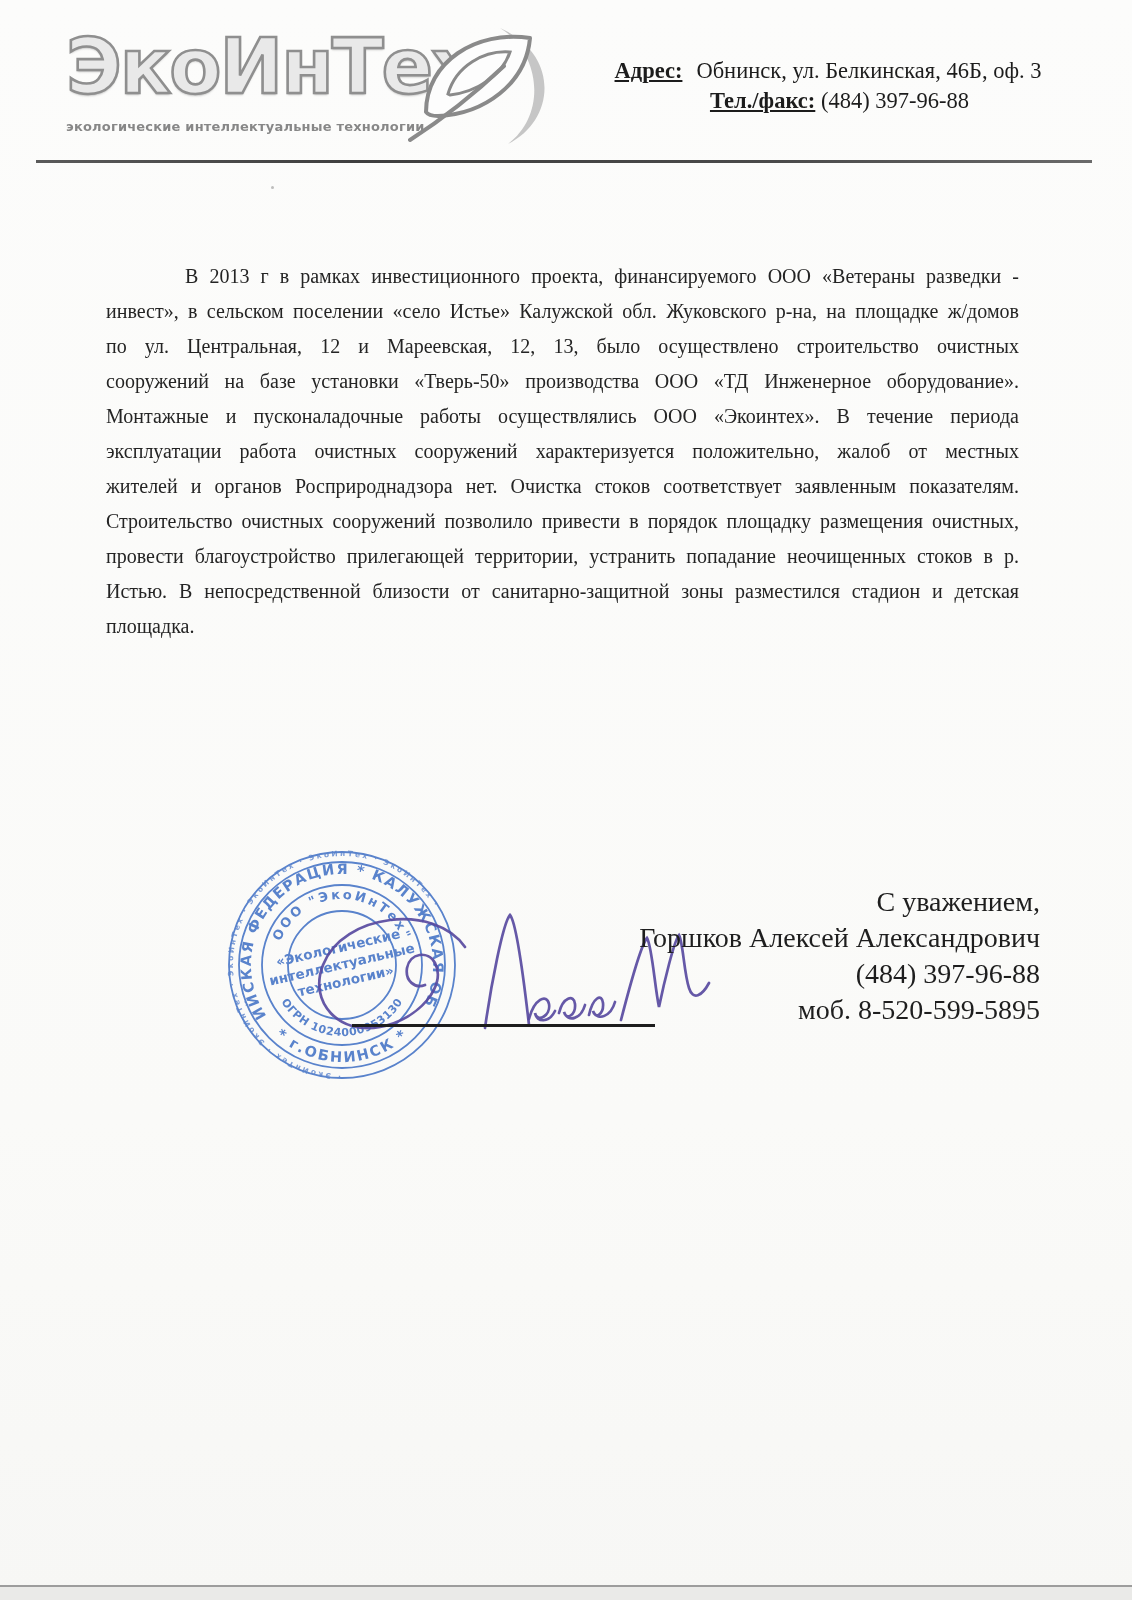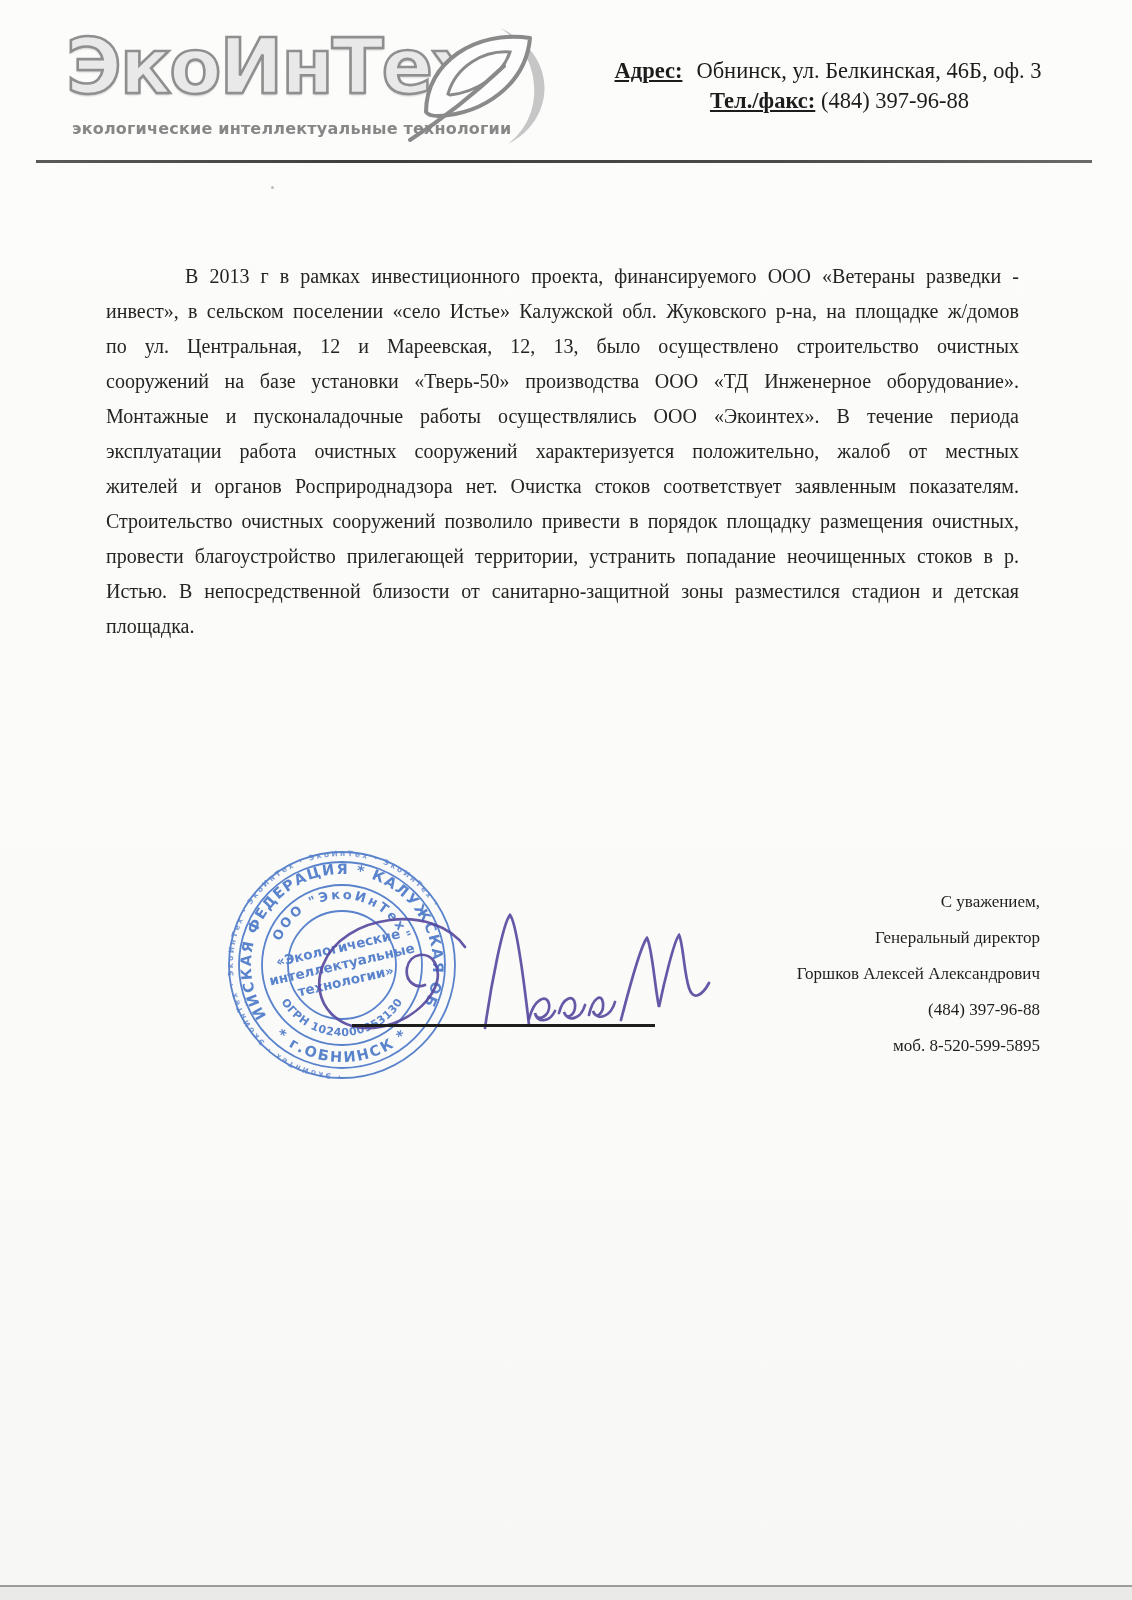--- a/index.html
+++ b/index.html
@@ -16,23 +16,23 @@
   .logo-block { position:absolute; left:62px; top:22px; width:500px; height:135px; }
   .logo-text {
     position:absolute; left:4px; top:0;
     font-family:"DejaVu Sans", sans-serif;
     font-weight:bold; font-size:76px; letter-spacing:-2px;
     color:#e9e9e9;
     -webkit-text-stroke:2.6px #8f8f8f;
     text-shadow:0 2px 2px rgba(120,120,120,.45);
   }
   .logo-tagline {
-    position:absolute; left:10px; top:97px;
+    position:absolute; left:4px; top:97px;
     font-family:"DejaVu Sans", sans-serif;
-    font-weight:bold; font-size:16px; letter-spacing:.2px;
+    font-weight:bold; font-size:13px; letter-spacing:.2px;
     color:#878787;
   }
   .logo-leaf { position:absolute; left:346px; top:-8px; width:150px; height:140px; }
 
   .contacts {
     position:absolute; left:588px; top:56px; width:480px;
     font-size:22.5px; line-height:30px; color:#1c1c1c;
   }
   .contact-line { white-space:nowrap;text-align:center; }
   .contact-line .lbl { font-weight:bold; text-decoration:underline; }
@@ -56,21 +56,21 @@
   .seal text { font-family:"DejaVu Sans", sans-serif; fill:#2f63c0; }
   .seal .ring-circle { fill:none; stroke:#2f63c0; stroke-width:1.8; }
 
   .signature-svg { position:absolute; left:285px; top:885px; width:430px; height:165px; }
   .signature-svg path { fill:none; stroke:#584aa0; stroke-width:2.7; stroke-linecap:round; opacity:.92; }
 
   .signature-line { position:absolute; left:352px; top:1024px; width:303px; height:2.5px; background:#1d1d1d; }
 
   .signoff {
     position:absolute; right:92px; top:884px;
-    font-size:17px; line-height:36px; color:#1e1e1e;
+    font-size:28px; line-height:36px; color:#1e1e1e;
     text-align:right;
   }
 
   
   .scan-speck { position:absolute; left:271px; top:186px; width:3px; height:3px; border-radius:50%; background:#8a8a8a; opacity:.55; }
   .scan-edge-line { position:absolute; left:0; top:1585px; width:1132px; height:2px; background:#9d9d9d; }
   .scan-edge-area { position:absolute; left:0; top:1587px; width:1132px; height:13px; background:#eaeae8; }
 </style>
 </head>
 <body>
@@ -144,21 +144,20 @@
     <path d="M 244,134 C 249,114 262,108 264,119 C 266,131 252,138 250,128 C 252,138 264,138 270,126"></path>
     <path d="M 274,128 C 278,112 289,109 290,119 C 291,130 281,136 279,127 C 283,138 296,134 300,120"></path>
     <path d="M 304,130 C 308,112 317,108 318,118 C 319,129 310,135 308,126 C 313,137 326,131 330,117"></path>
     <path d="M 336,135 C 344,104 356,60 362,53 C 367,61 370,104 374,122 C 379,98 389,56 394,50 C 398,57 399,88 404,103 C 408,116 417,111 424,98"></path>
   </svg>
 
   <div class="signature-line"></div>
 
   <div class="signoff">
     <div>С уважением,</div>
-    <div>Генеральный директор</div>
     <div>Горшков Алексей Александрович</div>
     <div>(484) 397-96-88</div>
     <div>моб. 8-520-599-5895</div>
   </div>
 
   <div class="scan-edge-line"></div>
   <div class="scan-edge-area"></div>
 
 </div>
 

